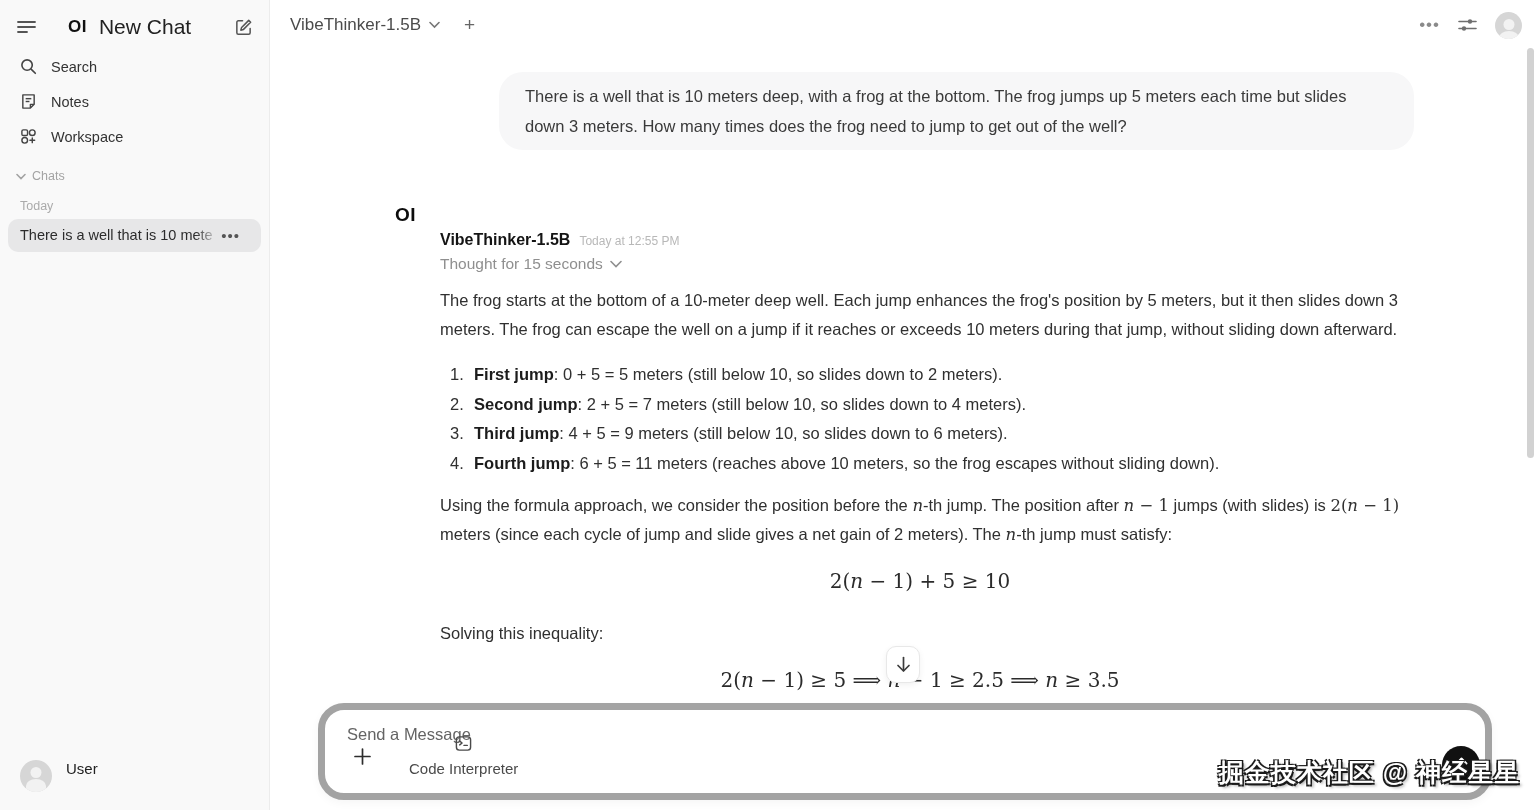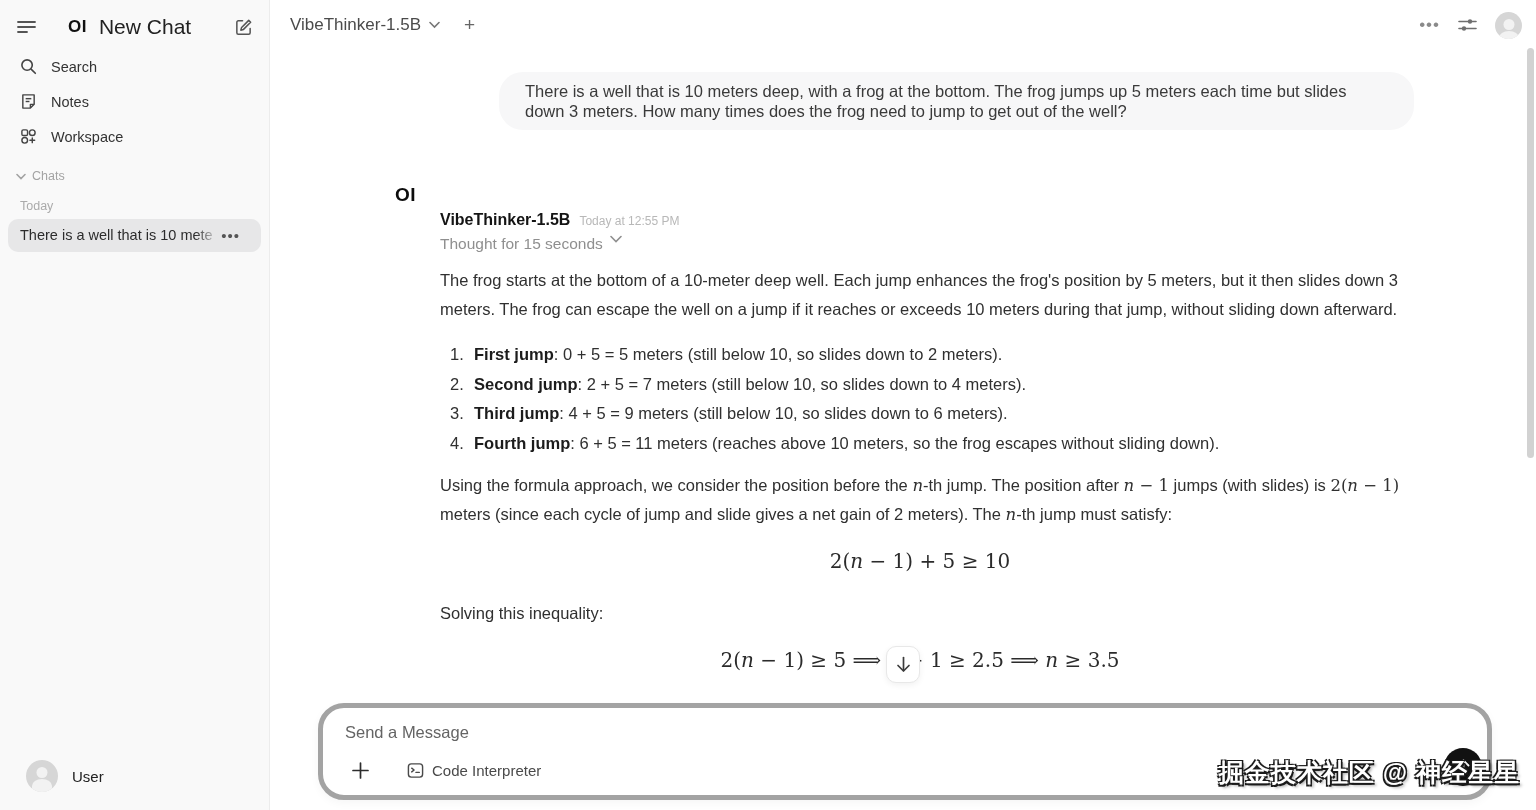--- a/index.html
+++ b/index.html
@@ -21,21 +21,21 @@
   .sb-item { display:flex; align-items:center; gap:14px; margin:2px 10px; padding:8px 10px;
     border-radius:8px; cursor:pointer; font-size:14.5px; color:#333; }
   .sb-section { display:flex; align-items:center; gap:6px; margin:16px 10px 0 16px;
     font-size:12.5px; color:#a3a3a3; cursor:pointer; }
   .sb-today { margin:16px 10px 4px 20px; font-size:12.5px; color:#ababab; }
   .sb-chat-item { display:flex; margin:6px 8px; padding:8px 19px 8px 12px;
     border-radius:10px; background:#e7e7e8; cursor:pointer; }
   .sb-chat-title { flex:1; font-size:14.5px; color:#2c2c2c; white-space:nowrap; overflow:hidden;
     -webkit-mask-image:linear-gradient(90deg,#000 88%,transparent); mask-image:linear-gradient(90deg,#000 88%,transparent); }
   .sb-chat-menu { color:#555; font-size:15px; letter-spacing:1px; padding:0 2px; cursor:pointer; }
-  .sb-user { position:absolute; left:22px; bottom:14px; display:flex; align-items:center; gap:14px;
+  .sb-user { position:absolute; left:16px; bottom:14px; display:flex; align-items:flex-start; gap:14px;
     cursor:pointer; padding:4px; border-radius:8px; }
   .avatar { width:32px; height:32px; border-radius:50%; background:#d6d6d6; position:relative; overflow:hidden; }
   .avatar::before { content:""; position:absolute; left:50%; top:7px; transform:translateX(-50%);
     width:11px; height:11px; border-radius:50%; background:#f2f2f2; }
   .avatar::after { content:""; position:absolute; left:50%; top:19px; transform:translateX(-50%);
     width:20px; height:14px; border-radius:50% 50% 0 0; background:#f2f2f2; }
   .sb-username { font-size:15px; color:#222; font-weight:500; }
 
   
   .main { position:relative; flex:1; height:810px; background:#fff; }
@@ -45,53 +45,53 @@
   .plus-btn { margin-left:10px; font-size:19px; color:#666; cursor:pointer; padding:2px 8px; border-radius:6px; }
   .topbar-right { margin-left:auto; display:flex; align-items:center; gap:18px; }
   .ellipsis-btn { color:#8a8a8a; font-size:17px; letter-spacing:1px; cursor:pointer; }
   .icon-btn { display:flex; align-items:center; justify-content:center; cursor:pointer; }
   .topbar-avatar { width:27px; height:27px; }
 
   
   .chat { position:relative; width:100%; }
   .user-row { display:flex; justify-content:flex-end; padding:22px 122px 0 228px; }
   .user-bubble { background:#f7f7f8; border-radius:24px; padding:9px 26px; max-width:915px;
-    font-size:16.5px; line-height:20px; color:#3a3a3a; }
+    font-size:16.5px; line-height:30px; color:#3a3a3a; }
   .assistant { padding:50px 130px 0 125px; display:flex; }
   .asst-avatar { width:45px; flex:0 0 45px; font-weight:800; font-size:19px; color:#0c0c0c;
     padding-top:4px; letter-spacing:0.5px; }
   .asst-body { flex:1; max-width:960px; }
   .asst-header { display:flex; align-items:baseline; gap:9px; }
   .asst-name { font-size:16px; font-weight:700; color:#141414; }
   .asst-time { font-size:12px; color:#b8b8b8;margin-top:34px; }
-  .thought-row { display:flex; align-items:flex-start; gap:7px; margin-top:6px; color:#8f8f8f;
+  .thought-row { display:flex; align-items:center; gap:7px; margin-top:6px; color:#8f8f8f;
     font-size:15.5px; cursor:pointer; }
   .md { font-size:16.5px; line-height:29px; color:#303030;margin-top:8px; }
   .md p { margin-top:13px; }
   .list { margin-top:16px; }
   .list-row { display:flex; line-height:29.5px; }
   .list-num { width:24px; margin-left:10px; color:#303030; }
   .list-text b { font-weight:700; color:#1c1c1c; }
   .display-math { text-align:center; margin-top:16px; font-size:20px; color:#2b2b2b; line-height:32px; }
   .seg-m { font-family:"DejaVu Serif","Liberation Serif",serif; }
   .seg-mi { font-family:"DejaVu Serif","Liberation Serif",serif; font-style:italic; }
 
   .scroll-btn { position:absolute; left:616px; top:646px; width:34px; height:37px; background:#fff;
     border:1px solid #e8e8e8; border-radius:10px; box-shadow:0 2px 6px rgba(0,0,0,0.06);
     display:flex; align-items:center; justify-content:center; cursor:pointer; }
 
   
   .composer { position:absolute; left:48px; top:703px; width:1174px; height:97px; background:#fff;
-    border:5px solid #a3a3a3; border-radius:26px; box-shadow:0 3px 10px rgba(0,0,0,0.04); padding:15px 22px 10px 22px; }
+    border:7px solid #a3a3a3; border-radius:26px; box-shadow:0 3px 10px rgba(0,0,0,0.04); padding:15px 22px 10px 22px; }
   .composer-input { font-size:16.5px; color:#646464; outline:none; min-height:24px; cursor:text; }
   .composer-row { position:absolute; left:22px; right:10px; bottom:10px; display:flex; align-items:center; }
   .comp-plus { font-size:21px; color:#333; cursor:pointer; width:30px; height:30px; display:flex;
     align-items:center; justify-content:center; border-radius:50%; }
   .chip { display:flex; align-items:center; gap:8px; margin-left:22px; padding:6px 10px; border-radius:18px;
-    cursor:pointer; color:#4a4a4a; font-size:15px; }
+    cursor:pointer; color:#4a4a4a; font-size:15px;flex-direction:column; }
   .send-btn { position:absolute; right:5px; bottom:9px; width:38px; height:38px; border-radius:50%;
     background:#111; color:#fff; display:flex; align-items:center; justify-content:center;
     font-size:18px; cursor:pointer; }
 
   
   .watermark { position:absolute; right:16px; top:756px; font-size:25px; font-weight:700; color:#fff;
     letter-spacing:1px; z-index:50; pointer-events:none;
     text-shadow:-1.5px -1.5px 0 #1b1b1b, 1.5px -1.5px 0 #1b1b1b, -1.5px 1.5px 0 #1b1b1b, 1.5px 1.5px 0 #1b1b1b, 3px 3px 3px rgba(0,0,0,0.35); }
   .scrollbar-thumb { position:absolute; right:2px; top:48px; width:7px; height:410px;
     background:#d2d2d2; border-radius:4px; cursor:pointer; }

